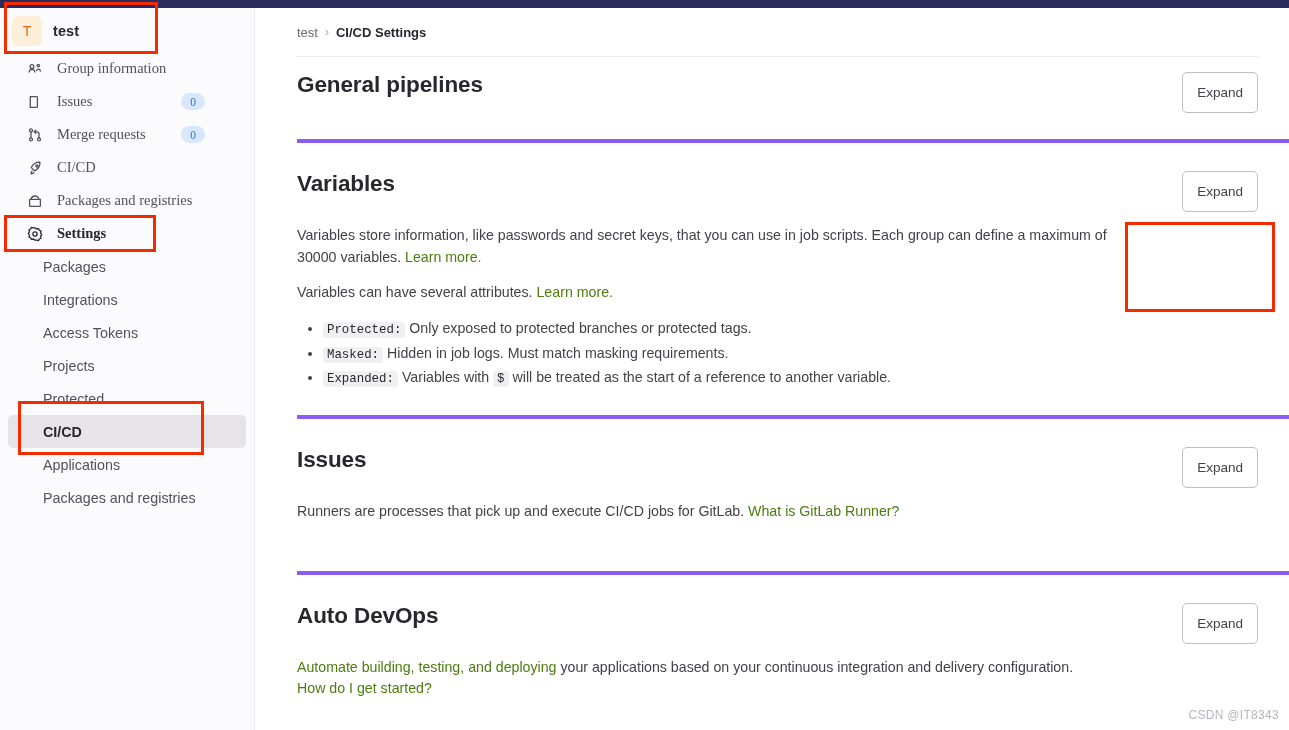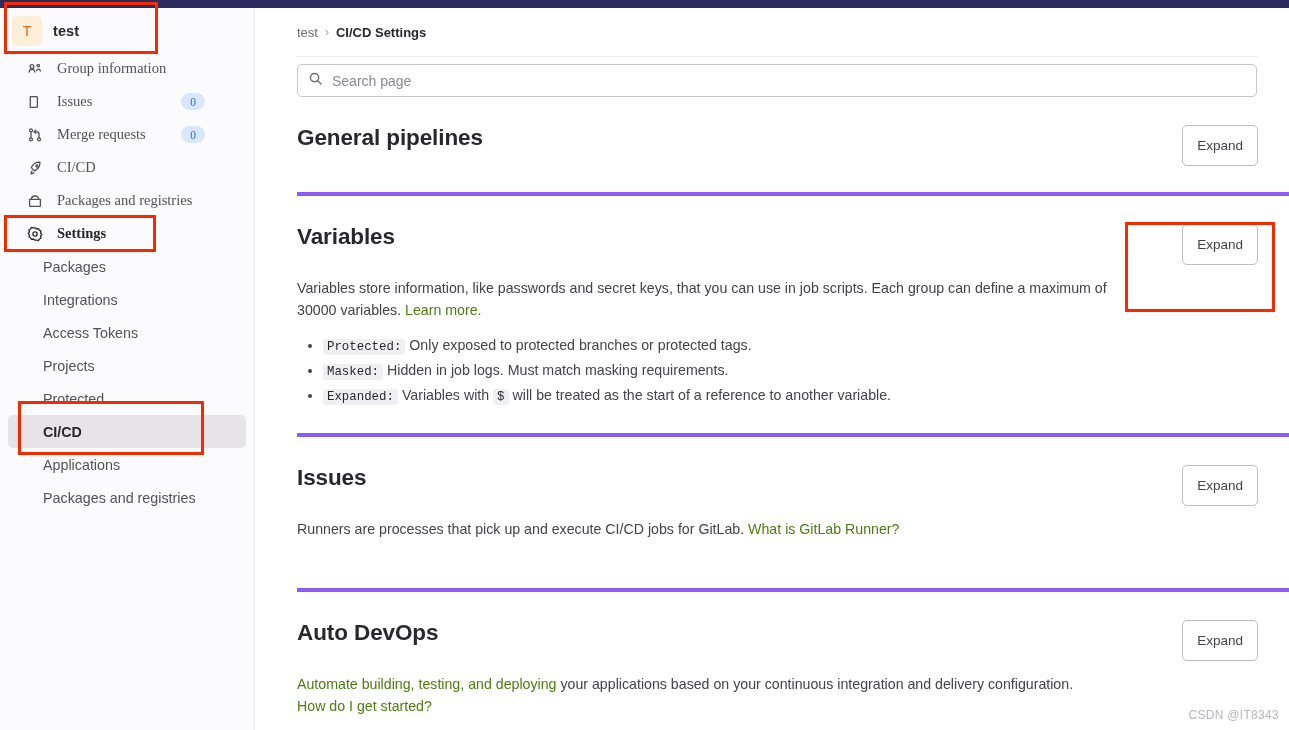--- a/index.html
+++ b/index.html
@@ -327,49 +327,41 @@
 
   <div class="main">
 
     <div class="breadcrumb">
       <span class="bc-link">test</span>
       <span class="bc-sep">›</span>
       <span class="bc-current">CI/CD Settings</span>
     </div>
     <div class="bc-rule"></div>
 
-    <div class="searchwrap">
-      <div class="searchbox">
-        <span>
-          <svg width="15" height="15" viewBox="0 0 16 16" fill="none" stroke="#6b6a70" stroke-width="1.5">
-            <circle cx="7" cy="7" r="4.4"></circle>
-              <path d="M10.3 10.3 14 14" stroke-linecap="round"></path>
-          </svg>
-        </span>
-        <input type="text" placeholder="Search page" style="">
-      </div>
-    </div>
 
     <div class="sections">
 
       <div class="section">
         <div class="sec-head">
           <h2 class="sec-title">General pipelines</h2>
           <button class="expand-btn">Expand</button>
         </div>
       </div>
 
       <div class="section">
         <div class="sec-head">
           <h2 class="sec-title">Variables</h2>
           <button class="expand-btn">Expand</button>
         </div>
         <div class="sec-body">
           <p>
             <span>Variables store information, like passwords and secret keys, that you can use in job scripts. Each group can define a maximum of 30000 variables. </span><a class="lnk" href="#">Learn more.</a>
+          </p>
+          <p>
+            <span>Variables can have several attributes. </span><a class="lnk" href="#">Learn more.</a>
           </p>
           <ul class="attrs">
             <li>
               <code class="kbd">Protected:</code>
               <span>Only exposed to protected branches or protected tags.</span>
             </li>
             <li>
               <code class="kbd">Masked:</code>
               <span>Hidden in job logs. Must match masking requirements.</span>
             </li>

